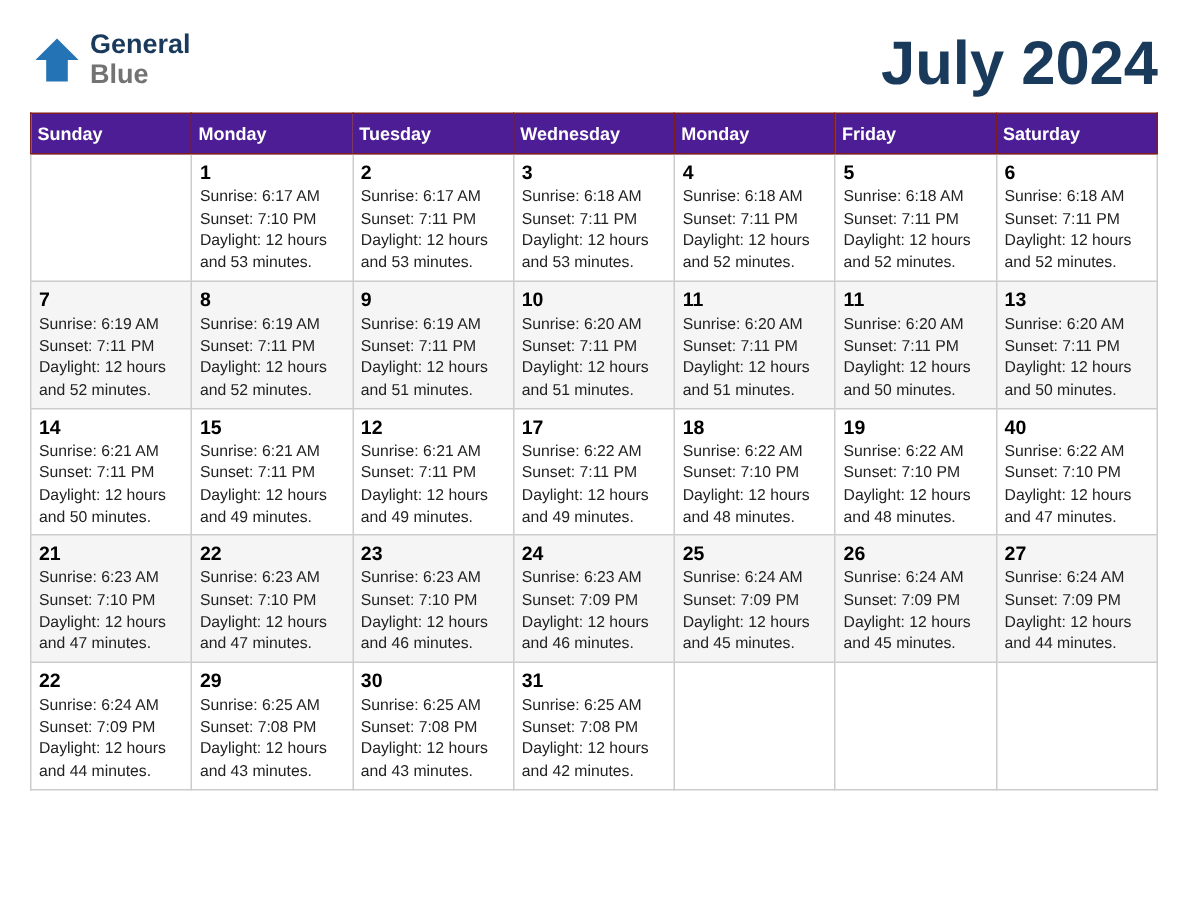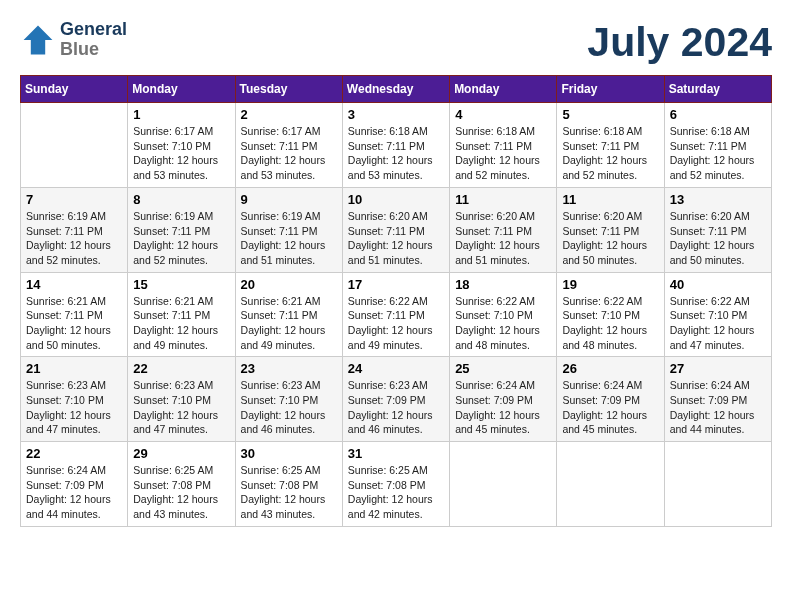--- a/index.html
+++ b/index.html
@@ -224,21 +224,21 @@
           <div class="cell-text">and 50 minutes.</div>
         </td>
         <td>
           <span class="day-num">15</span>
           <div class="cell-text">Sunrise: 6:21 AM</div>
           <div class="cell-text">Sunset: 7:11 PM</div>
           <div class="cell-text">Daylight: 12 hours</div>
           <div class="cell-text">and 49 minutes.</div>
         </td>
         <td>
-          <span class="day-num">20</span>
+          <span class="day-num">12</span>
           <div class="cell-text">Sunrise: 6:21 AM</div>
           <div class="cell-text">Sunset: 7:11 PM</div>
           <div class="cell-text">Daylight: 12 hours</div>
           <div class="cell-text">and 49 minutes.</div>
         </td>
         <td>
           <span class="day-num">17</span>
           <div class="cell-text">Sunrise: 6:22 AM</div>
           <div class="cell-text">Sunset: 7:11 PM</div>
           <div class="cell-text">Daylight: 12 hours</div>

